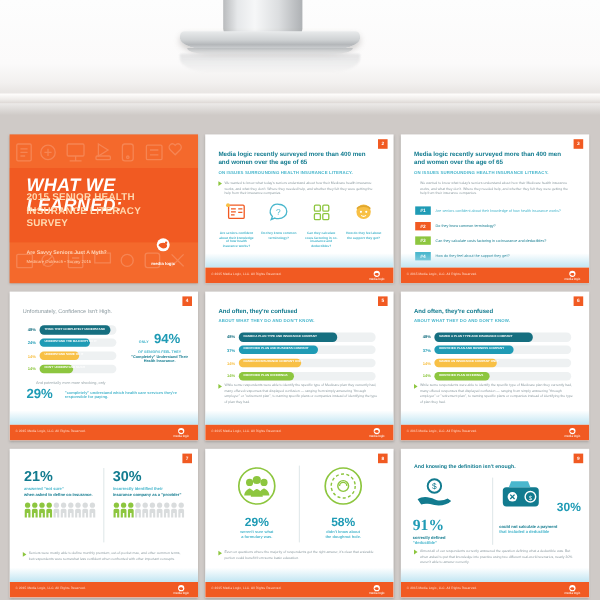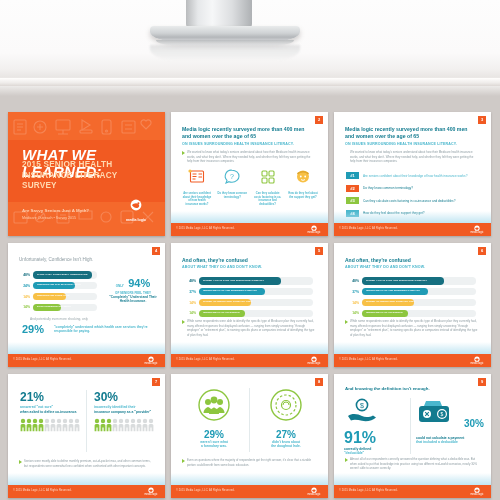--- a/index.html
+++ b/index.html
@@ -598,21 +598,21 @@
         <div class="circ-cap">a formulary was.</div>
       </div>
 
       <div class="circ-col" style="left:80px;">
         <svg width="34" height="34" viewBox="0 0 34 34">
           <circle cx="17" cy="17" r="15" fill="none" stroke="#8dc63f" stroke-width="1.4"></circle>
           <circle cx="17" cy="17" r="10" fill="none" stroke="#8dc63f" stroke-width="1.2" stroke-dasharray="2.5 2"></circle>
           <circle cx="17" cy="17" r="4.5" fill="none" stroke="#8dc63f" stroke-width="1.2"></circle>
           <path d="M14 17a3 3 0 0 1 6 0" fill="none" stroke="#8dc63f" stroke-width="1"></path>
         </svg>
-        <div class="circ-big">27%</div>
+        <div class="circ-big">58%</div>
         <div class="circ-cap">didn't know about</div>
         <div class="circ-cap">the doughnut hole.</div>
       </div>
 
       <div class="bullet-arrow" style="left:11px;top:85px;"></div>
       <div class="body-txt" style="left:16px;top:84px;width:130px;font-size:2.9px;">Even on questions where the majority of respondents got the right answer, it's clear that a sizable portion could benefit from some basic education.</div>
 
       <div class="gradband"></div>
       <div class="footer">
         <div class="footer-txt">© 2015 Media Logic, LLC. All Rights Reserved.</div>
@@ -628,21 +628,21 @@
       <div class="pgnum">9</div>
       <div class="s-head s9h" style="color:#127b8f;">And knowing the definition isn't enough.</div>
       <div class="vdiv" style="left:76px;top:24px;height:56px;"></div>
 
       <div style="position:absolute;left:10px;top:24px;width:62px;">
         <svg width="40" height="26" viewBox="0 0 40 26">
           <circle cx="18" cy="7" r="5.6" fill="none" stroke="#127b8f" stroke-width="1.6"></circle>
           <text x="18" y="9.6" font-size="7" fill="#127b8f" text-anchor="middle" font-family="Liberation Sans, sans-serif">$</text>
           <path d="M4 18c4-3 10-2 14 0 3 1.6 8 1.2 11-.6l3 2c-3 3-9 4.6-14 3.4-4-1-8-1.6-11-.4z" fill="#127b8f"></path>
         </svg>
-        <div style="font-size:16px;font-weight:bold;color:#1f9bb5;margin-top:1px;">91%</div>
+        <div style="font-size:13px;font-weight:bold;color:#1f9bb5;margin-top:1px;font-family:Liberation Serif, serif;">91%</div>
         <div style="font-size:3.4px;font-weight:bold;color:#127b8f;line-height:4.4px;">correctly defined</div>
         <div style="font-size:3.4px;font-weight:bold;color:#4ab7cd;line-height:4.4px;">"deductible"</div>
       </div>
 
       <div style="position:absolute;left:82px;top:24px;width:70px;">
         <svg width="40" height="26" viewBox="0 0 40 26">
           <path d="M6 8h24a3 3 0 0 1 3 3v10a3 3 0 0 1-3 3H6a3 3 0 0 1-3-3V11a3 3 0 0 1 3-3z" fill="#127b8f"></path>
           <path d="M10 3h14l2 5H8z" fill="#4ab7cd"></path>
           <circle cx="11" cy="16" r="4" fill="#fff"></circle>
           <path d="M9.2 14.2l3.6 3.6M12.8 14.2l-3.6 3.6" stroke="#127b8f" stroke-width="1.1"></path>

